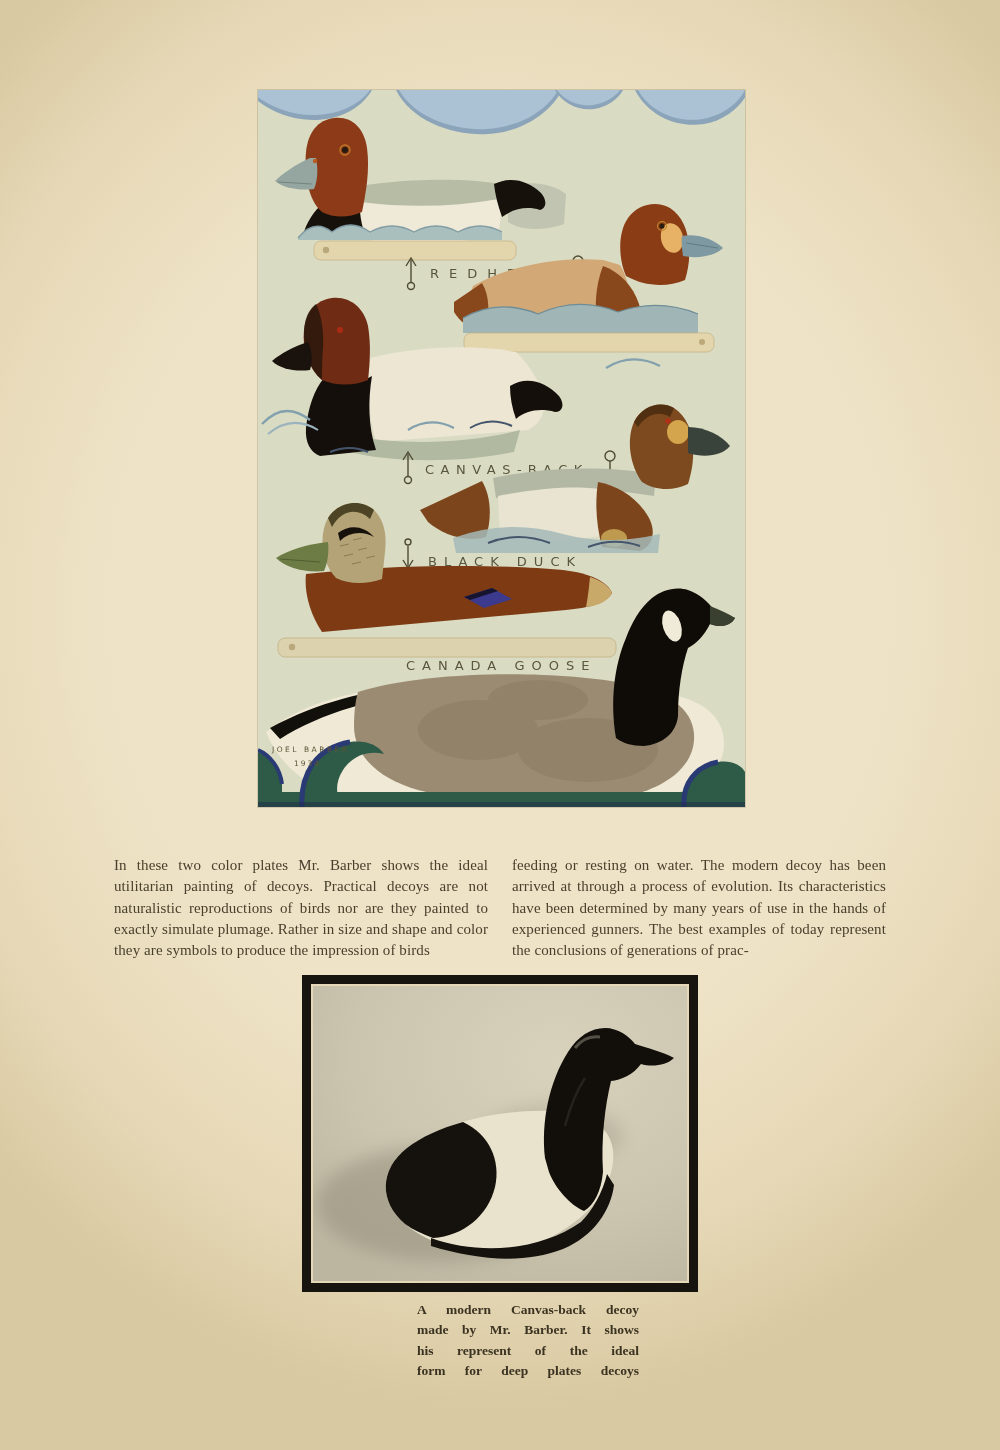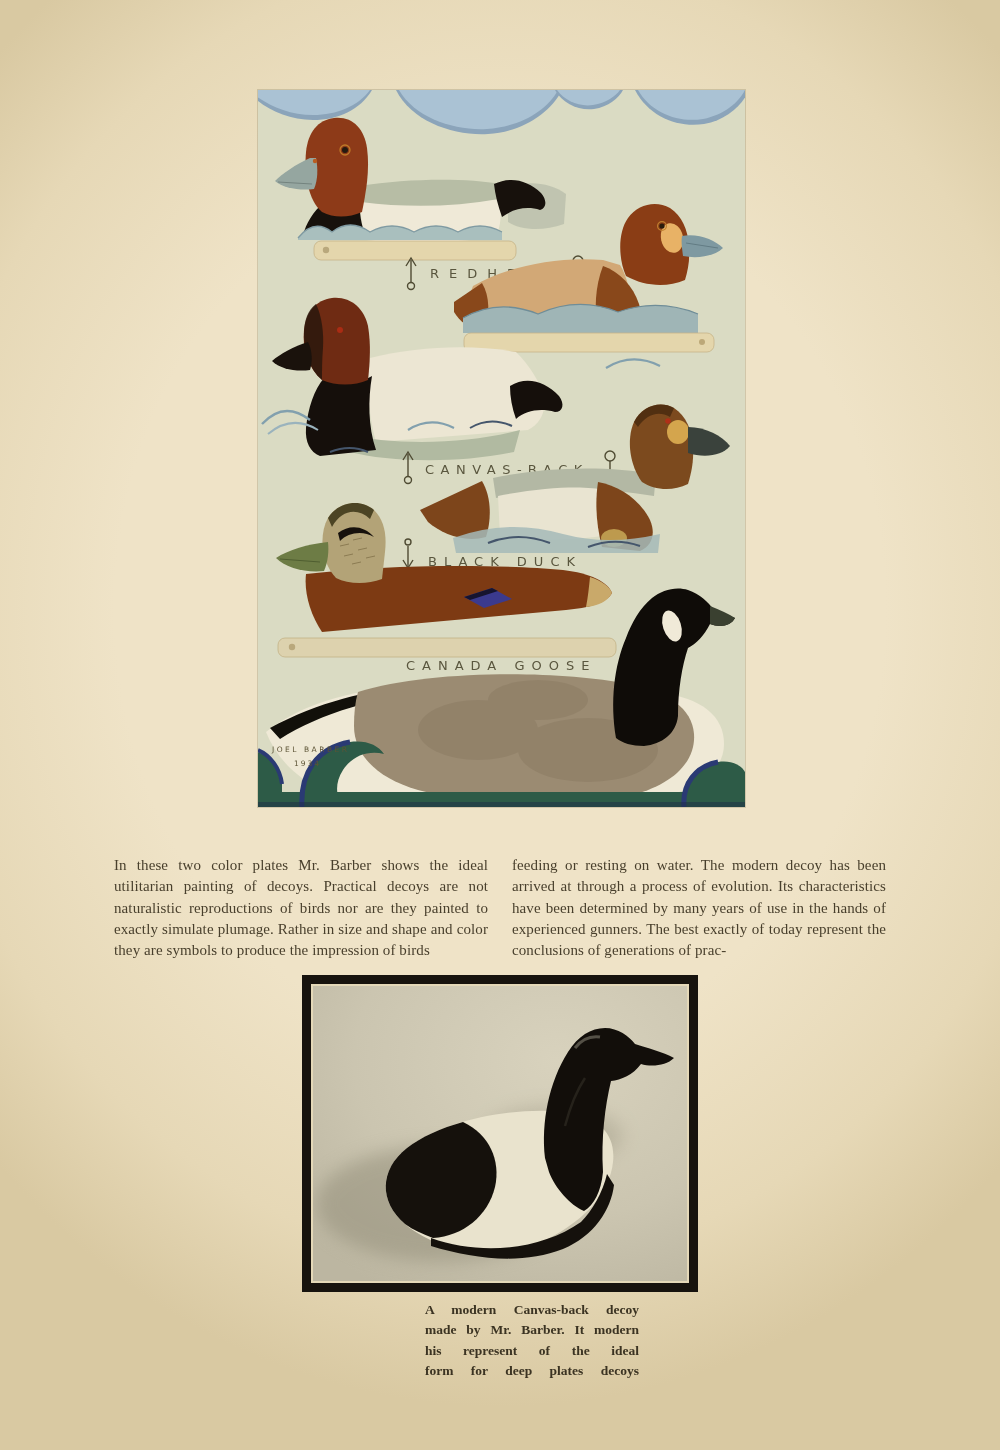--- a/index.html
+++ b/index.html
@@ -33,21 +33,21 @@
   .photo-inner{
     width:100%;height:100%;box-sizing:border-box;border:2px solid #e4d8b8;
     background:#cdc7b2;
   }
   .photo-inner svg{display:block;width:100%;height:100%;}
   
   .caption{
     position:absolute;left:417px;top:1300px;width:222px;
     font-size:13.5px;line-height:1.5;font-weight:bold;color:#3b3322;
   }
-  .caption .cap-line{text-align:justify;text-align-last:justify;margin-left:8px;}
+  .caption .cap-line{text-align:justify;text-align-last:justify;}
 </style>
 </head>
 <body>
 
 <div class="page">
 
   <div class="plate">
     <svg viewBox="0 0 487 717">
 
       <rect x="0" y="0" width="487" height="717" fill="#d6dac6"></rect>
@@ -218,21 +218,21 @@
       </g>
 
       <g>
         <text x="14" y="662" font-size="7.5" letter-spacing="2.5" class="sig">JOEL BARBER</text>
         <text x="36" y="676" font-size="7.5" letter-spacing="2" class="sig">1934</text>
       </g>
     </svg>
   </div>
 
   <div class="col col-left">In these two color plates Mr. Barber shows the ideal utilitarian painting of decoys. Practical decoys are not naturalistic reproductions of birds nor are they painted to exactly simulate plumage. Rather in size and shape and color they are symbols to produce the impression of birds</div>
-  <div class="col col-right">feeding or resting on water. The modern decoy has been arrived at through a process of evolution. Its characteristics have been determined by many years of use in the hands of experienced gunners. The best exactly of today represent the conclusions of generations of prac-</div>
+  <div class="col col-right">feeding or resting on water. The modern decoy has been arrived at through a process of evolution. Its characteristics have been determined by many years of use in the hands of experienced gunners. The best examples of today represent the conclusions of generations of prac-</div>
 
   <div class="photo-frame">
     <div class="photo-inner">
       <svg viewBox="0 0 374 295">
         <defs>
           <radialGradient id="photobg" cx="65%" cy="25%" r="90%">
             <stop offset="0%" stop-color="#d8d2bd"></stop>
             <stop offset="60%" stop-color="#cbc5b0"></stop>
             <stop offset="100%" stop-color="#bcb6a1"></stop>
           </radialGradient>
@@ -252,18 +252,18 @@
 
         <path d="M232,172 C228,136 236,96 255,66 C265,50 278,42 292,42 C305,42 316,50 322,58 C334,62 350,66 361,72 C353,80 338,81 328,78 C320,89 308,94 298,95 C292,120 288,152 290,186 C288,206 281,219 271,225 C257,219 242,202 236,186 Z" fill="#120e0a"></path>
         <path d="M262,62 Q272,49 287,51" stroke="#8a8678" stroke-width="3" fill="none" opacity=".55"></path>
         <path d="M252,140 Q260,110 272,92" stroke="#3a352c" stroke-width="2.5" fill="none" opacity=".5"></path>
       </svg>
     </div>
   </div>
 
   <div class="caption">
     <div class="cap-line">A modern Canvas-back decoy</div>
-    <div class="cap-line">made by Mr. Barber. It modern</div>
+    <div class="cap-line">made by Mr. Barber. It shows</div>
     <div class="cap-line">his represent of the ideal</div>
     <div class="cap-line">form for deep plates decoys</div>
   </div>
 
 </div>
 
 </body></html>

